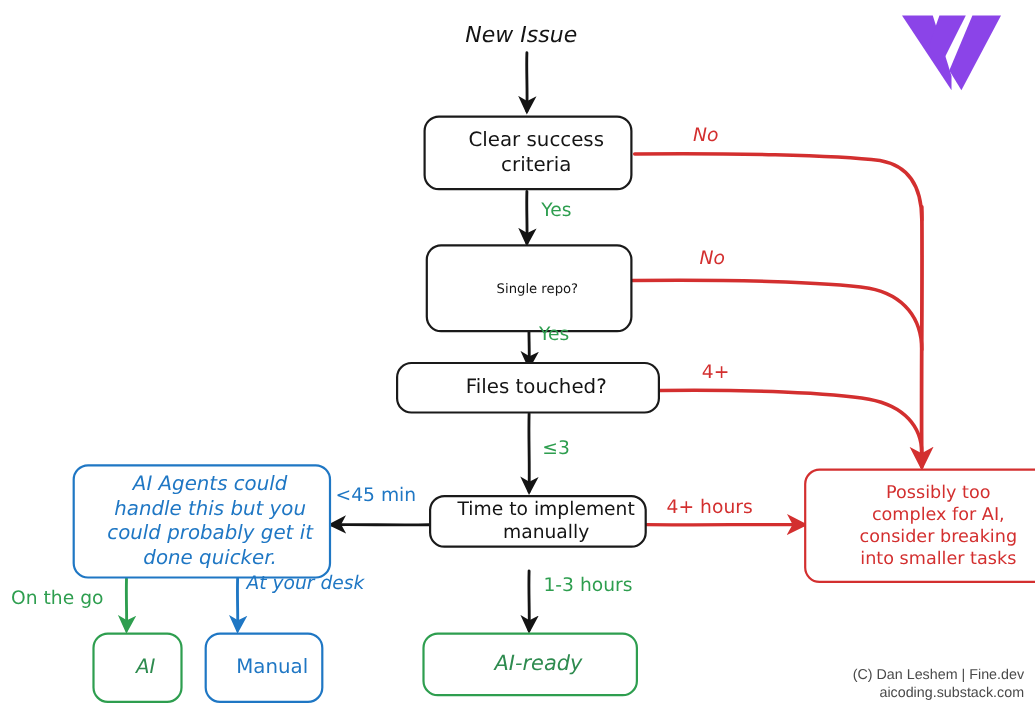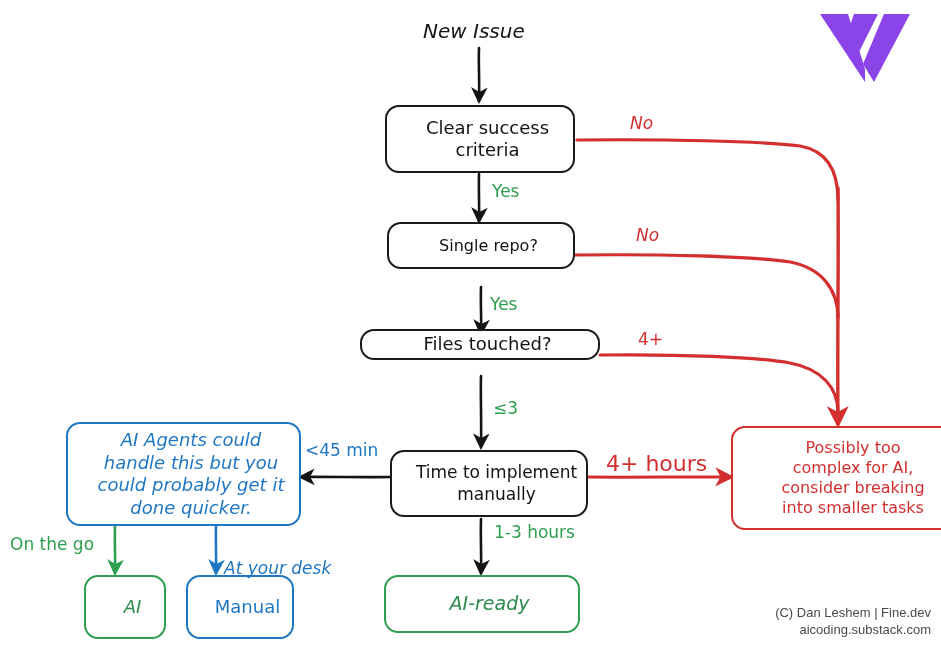--- a/index.html
+++ b/index.html
@@ -136,29 +136,29 @@
     <path d="M 216 526 C 215.5 545 216.5 560 216 573" stroke="#1f77c4" stroke-width="2.6" fill="none" stroke-linecap="round" marker-end="url(#arrow-blue)"></path>
   </svg>
 
   <div class="label black italic" style="left:423px; top:19px; font-size:20px;">New Issue</div>
 
   <div class="node black" style="left:385px; top:105px; width:190px; height:68px; font-size:18px;">
     <span class="txt">Clear success
 criteria</span>
   </div>
 
-  <div class="node black" style="left:387px; top:222px; width:188px; height:47px; font-size:16px;">
+  <div class="node black" style="left:387px; top:222px; width:188px; height:80px; font-size:12px;">
     <span class="txt">Single repo?</span>
   </div>
 
-  <div class="node black" style="left:360px; top:329px; width:240px; height:31px; font-size:18px;">
+  <div class="node black" style="left:360px; top:329px; width:240px; height:47px; font-size:18px;">
     <span class="txt">Files touched?</span>
   </div>
 
-  <div class="node black" style="left:390px; top:450px; width:198px; height:67px; font-size:17px;">
+  <div class="node black" style="left:390px; top:450px; width:198px; height:48px; font-size:17px;">
     <span class="txt">Time to implement
 manually</span>
   </div>
 
   <div class="node red" style="left:731px; top:426px; width:229px; height:104px; font-size:16px;">
     <span class="txt">Possibly too
 complex for AI,
 consider breaking
 into smaller tasks</span>
   </div>
@@ -187,29 +187,29 @@
   <div class="label green" style="left:492px; top:181px; font-size:17px;">Yes</div>
 
   <div class="label red italic" style="left:636px; top:225px; font-size:17px;">No</div>
 
   <div class="label green" style="left:490px; top:294px; font-size:17px;">Yes</div>
 
   <div class="label red" style="left:638px; top:329px; font-size:17px;">4+</div>
 
   <div class="label green" style="left:493px; top:398px; font-size:17px;">≤3</div>
 
-  <div class="label red" style="left:606px; top:451px; font-size:22px;">4+ hours</div>
+  <div class="label red" style="left:606px; top:451px; font-size:17px;">4+ hours</div>
 
   <div class="label blue" style="left:305px; top:440px; font-size:17px;text-align:center;">&lt;45 min</div>
 
   <div class="label green" style="left:494px; top:522px; font-size:17px;">1-3 hours</div>
 
   <div class="label green" style="left:10px; top:534px; font-size:17px;">On the go</div>
 
-  <div class="label blue italic" style="left:224px; top:558px; font-size:17px;">At your desk</div>
+  <div class="label blue italic" style="left:224px; top:520px; font-size:17px;">At your desk</div>
 
   <div class="logo" style="left:818px; top:12px; width:94px; height:72px;">
     <svg width="94" height="72" viewBox="0 0 94 72" xmlns="http://www.w3.org/2000/svg">
       <path d="M 2 2 L 30 2 L 47 57 L 47 70 Z" fill="#8b44e8"></path>
       <path d="M 36 2 L 60 2 L 38 46 L 26 31 Z" fill="#8b44e8"></path>
       <path d="M 66 2 L 92 2 L 56 70 L 45 52 Z" fill="#8b44e8"></path>
     </svg>
   </div>
 
   <div class="credit" style="left:771px; top:603px; width:160px;">(C) Dan Leshem | Fine.dev</div>

